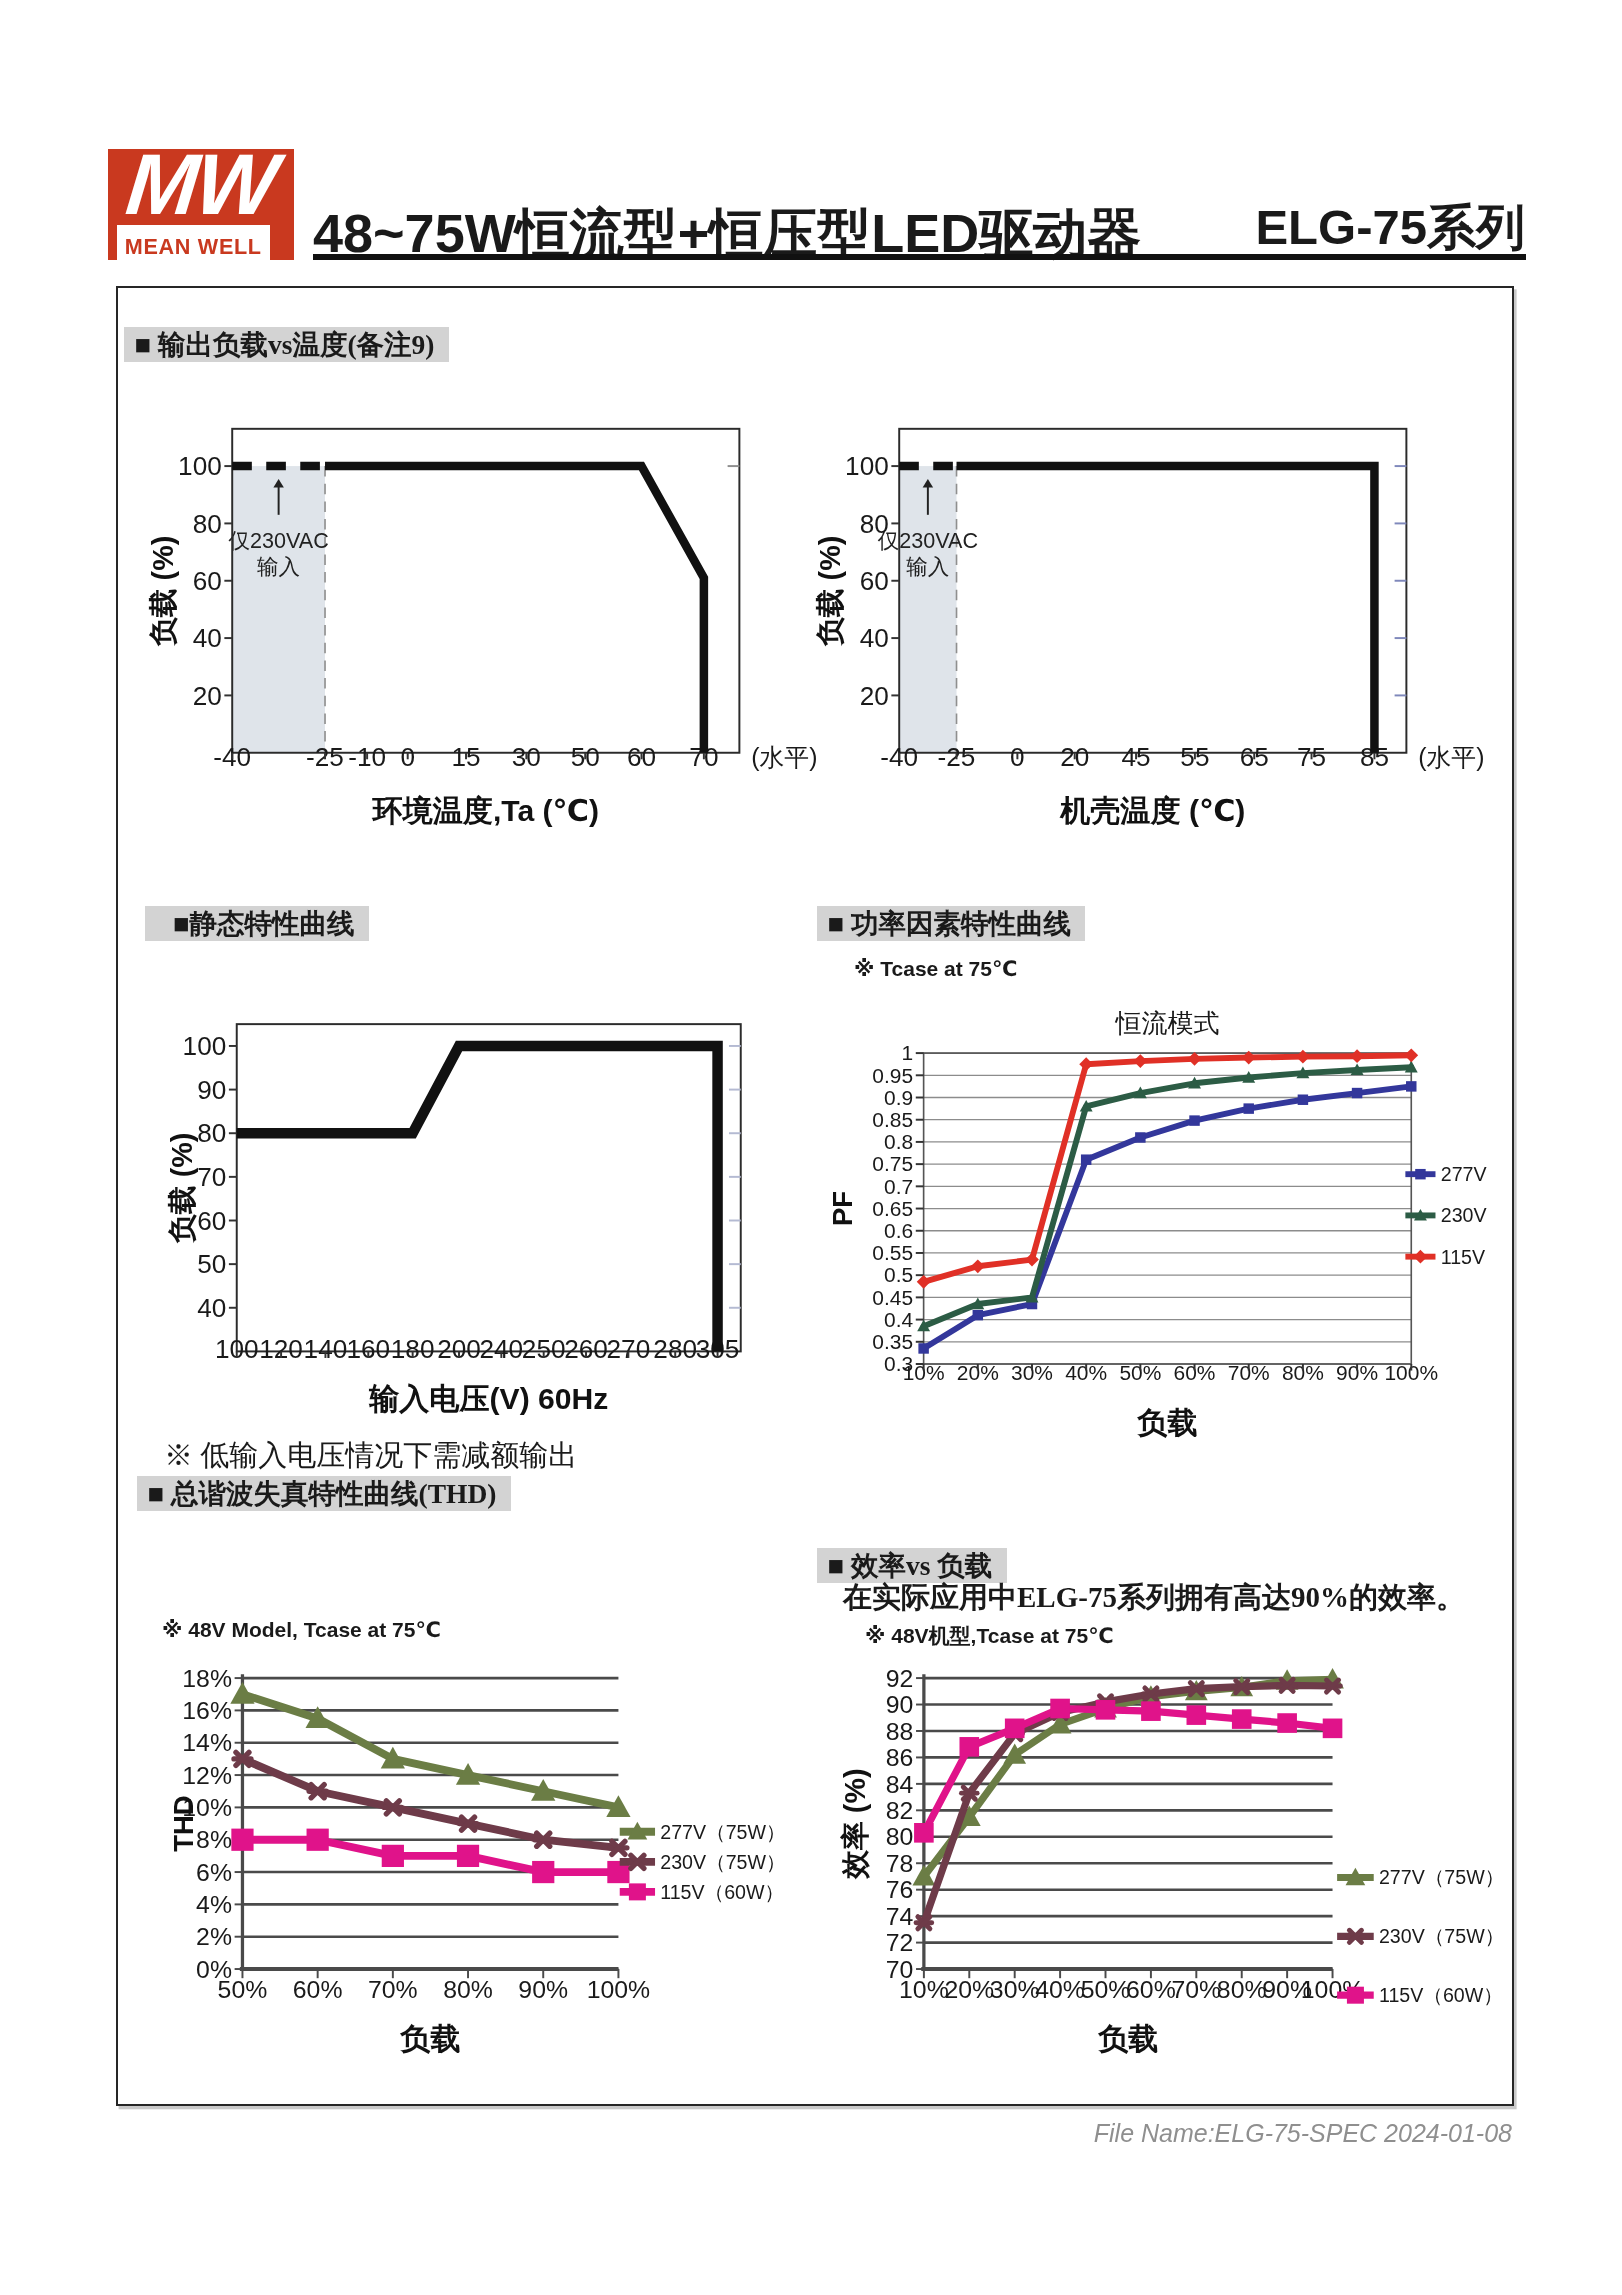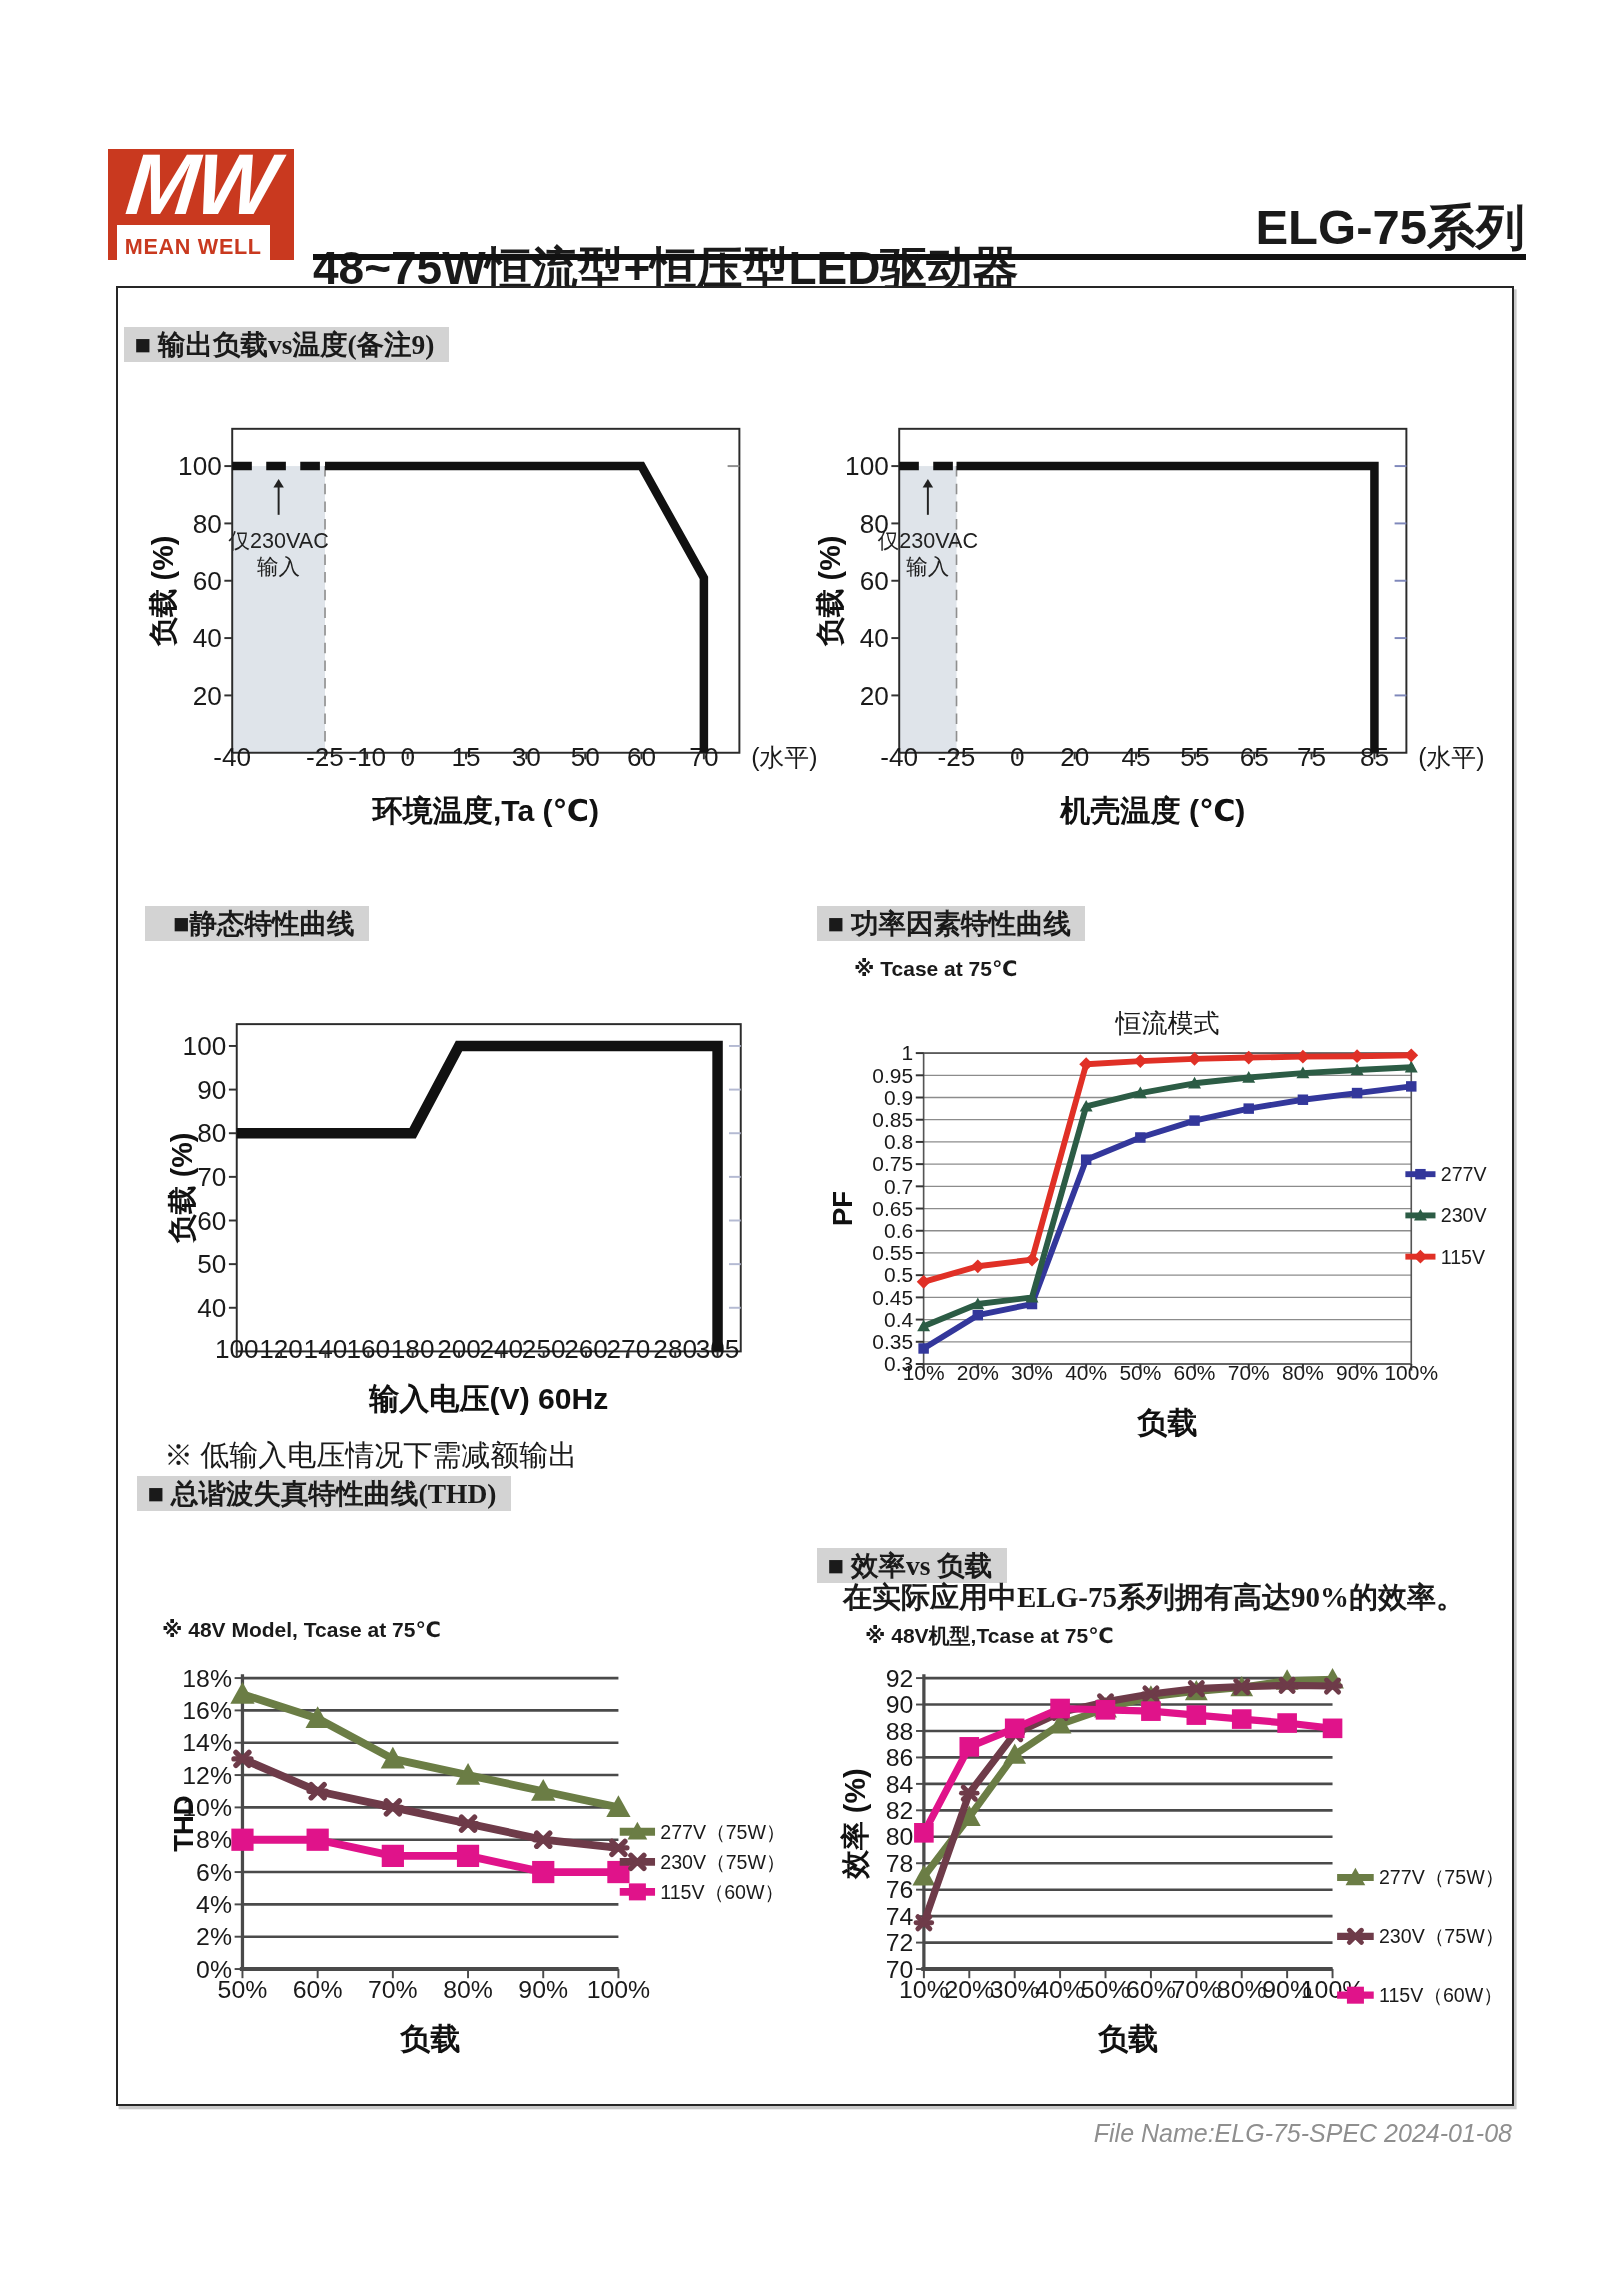--- a/index.html
+++ b/index.html
@@ -7,22 +7,22 @@
        font-family:"Liberation Sans","DejaVu Sans",sans-serif;color:#1a1a1a;overflow:hidden;}
   .abs{position:absolute;}
   
   .logo{left:108px;top:149px;width:186px;height:111px;background:#c9391f;}
   .logo-mw{position:absolute;left:0;top:-7.9px;width:100%;text-align:center;
            font-style:italic;font-weight:bold;font-size:86px;color:#fff;
            transform:skewX(-6deg);letter-spacing:-2.6px;line-height:86px;}
   .logo-band{position:absolute;left:8.5px;right:24px;top:76px;height:44px;background:#fff;
              display:flex;align-items:center;justify-content:center;}
   .logo-band span{color:#c9391f;font-weight:bold;font-size:21.6px;letter-spacing:0.7px;white-space:nowrap;}
-  .doc-title{left:313px;top:198px;font-size:46px;font-weight:bold;white-space:nowrap;
-             font-family:"Liberation Sans","Liberation Serif",sans-serif;margin-top:40px;}
+  .doc-title{left:313px;top:198px;font-size:54px;font-weight:bold;white-space:nowrap;
+             font-family:"Liberation Sans","Liberation Serif",sans-serif;}
   .doc-series{right:98px;top:195px;font-size:49px;font-weight:bold;white-space:nowrap;}
   .head-rule{left:313px;top:254px;width:1213px;height:5.9px;background:#111;}
   
   .frame{left:116px;top:286px;width:1394px;height:1816px;border:2px solid #262626;
          box-shadow:2.6px 3.3px 0 #c9c9c9;background:#fff;}
   
   .sec{background:#d3d3d3;font-family:"Liberation Serif","DejaVu Serif",serif;
        font-size:27.5px;font-weight:600;line-height:35px;padding:0 14.4px 0 10.5px;white-space:nowrap;}
   
   .note-serif{font-family:"Liberation Serif","DejaVu Serif",serif;font-size:29px;white-space:nowrap;}

